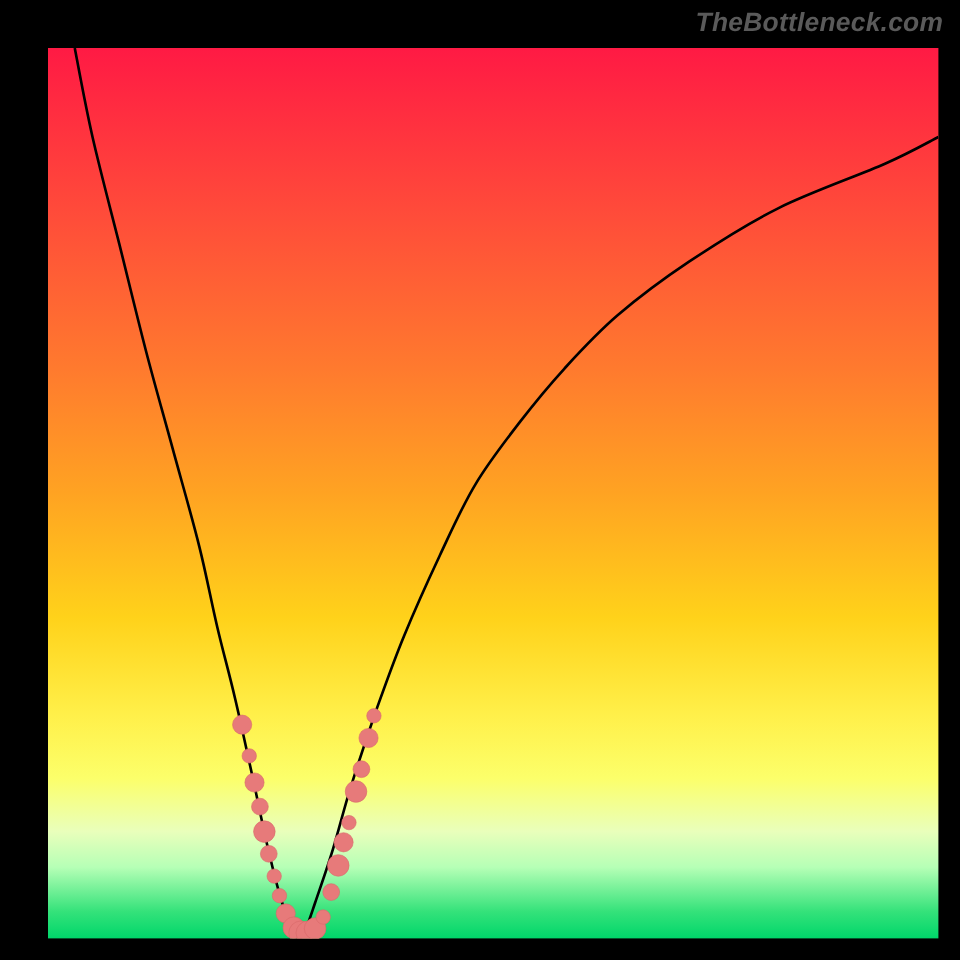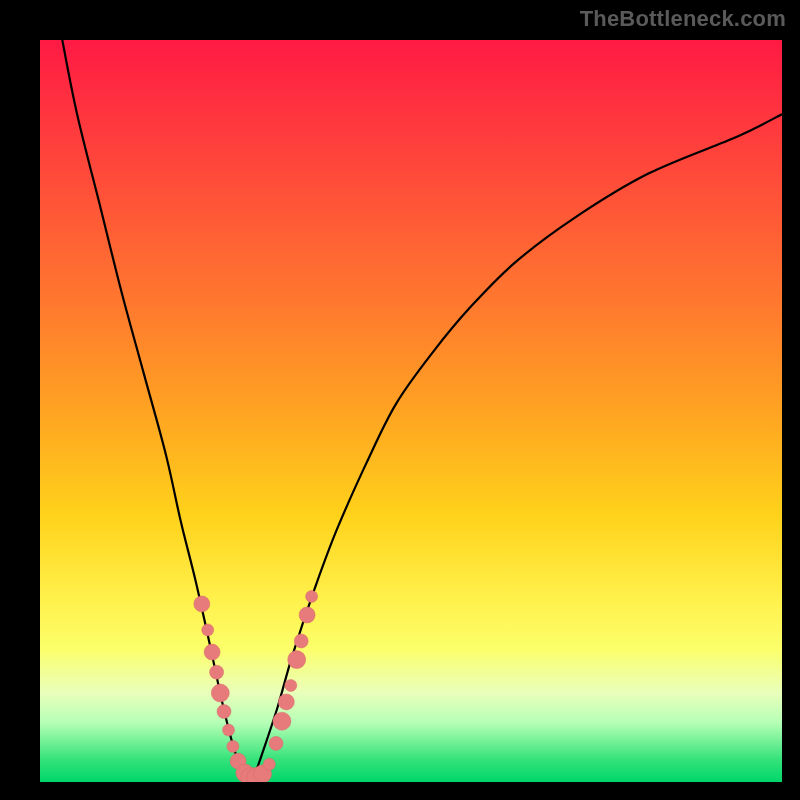--- a/index.html
+++ b/index.html
@@ -10,20 +10,21 @@
     background: #000;
     overflow: hidden;
   }
   .frame {
     position: absolute;
     left: 0;
     top: 0;
     width: 800px;
     height: 800px;
     background: #000;
+    font-style: italic;
   }
   .plot-area {
     position: absolute;
     left: 40px;
     top: 40px;
     width: 742px;
     height: 742px;
     
     background: linear-gradient(
       to bottom,

